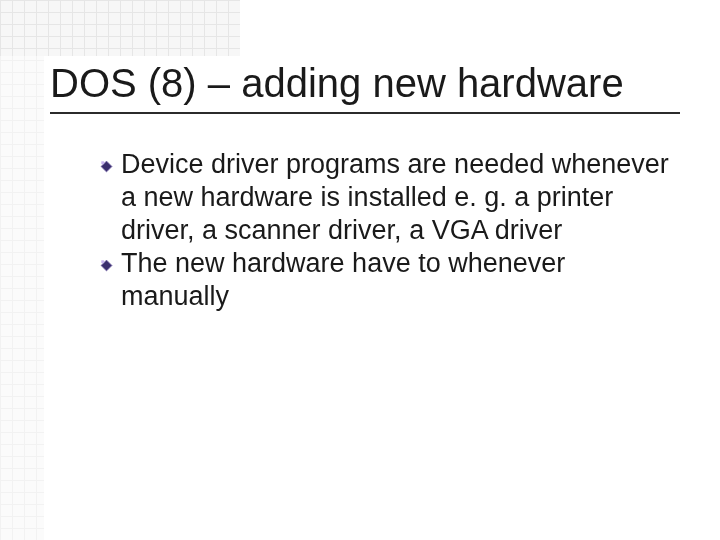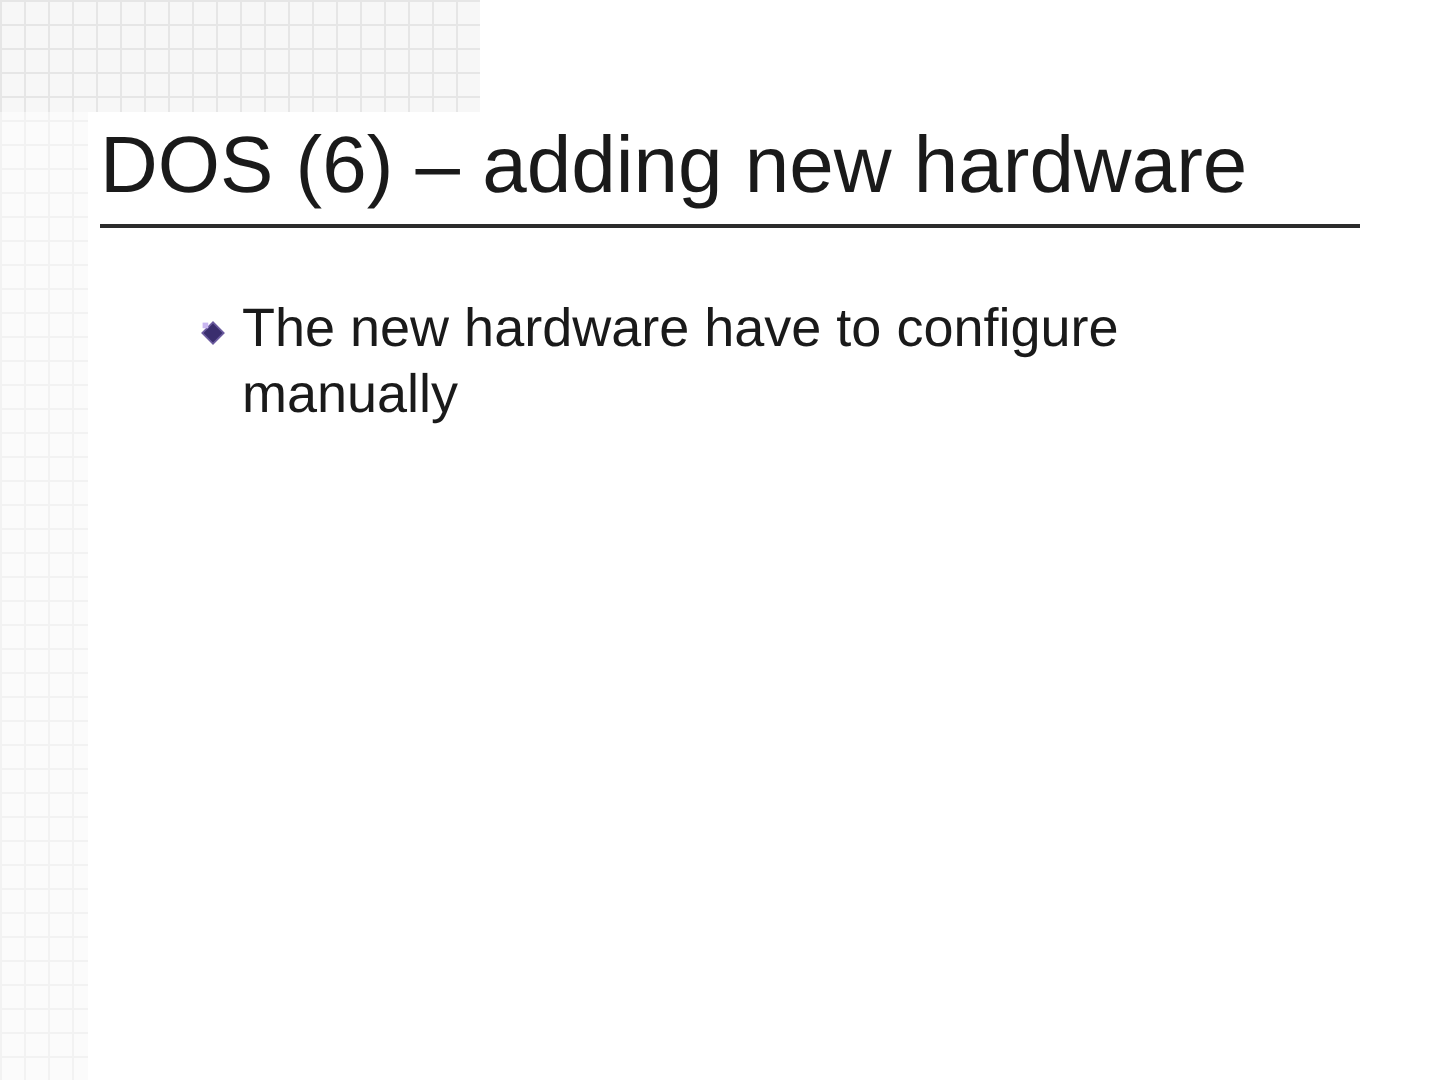--- a/index.html
+++ b/index.html
@@ -79,30 +79,39 @@
     font-weight: 400;
   }
 </style>
 </head>
 <body>
 
 <div class="grid-left"></div>
 <div class="grid-top"></div>
 
 <div class="slide">
-  <div class="title">DOS (6) – adding new hardware</div>
+  <div class="title">DOS (8) – adding new hardware</div>
   <hr class="rule">
   <div class="body">
 
+    <div class="item">
+      <span class="bullet">
+        <svg width="13" height="13" viewBox="0 0 12 12">
+          <rect x="2.5" y="2.5" width="7" height="7" transform="rotate(45 6 6)" fill="#3a2e6e" stroke="#6a5a9e" stroke-width="0.8"></rect>
+          <rect x="1.2" y="1.2" width="2.6" height="2.6" fill="#c9b6f0"></rect>
+        </svg>
+      </span>
+      <span class="item-text">Device driver programs are needed whenever a new hardware is installed e. g. a printer driver, a scanner driver, a VGA driver</span>
+    </div>
 
 
     <div class="item">
       <span class="bullet">
         <svg width="13" height="13" viewBox="0 0 12 12">
           <rect x="2.5" y="2.5" width="7" height="7" transform="rotate(45 6 6)" fill="#3a2e6e" stroke="#6a5a9e" stroke-width="0.8"></rect>
           <rect x="1.2" y="1.2" width="2.6" height="2.6" fill="#c9b6f0"></rect>
         </svg>
       </span>
-      <span class="item-text">The new hardware have to configure manually</span>
+      <span class="item-text">The new hardware have to whenever manually</span>
     </div>
 
   </div>
 </div>
 
 </body></html>

